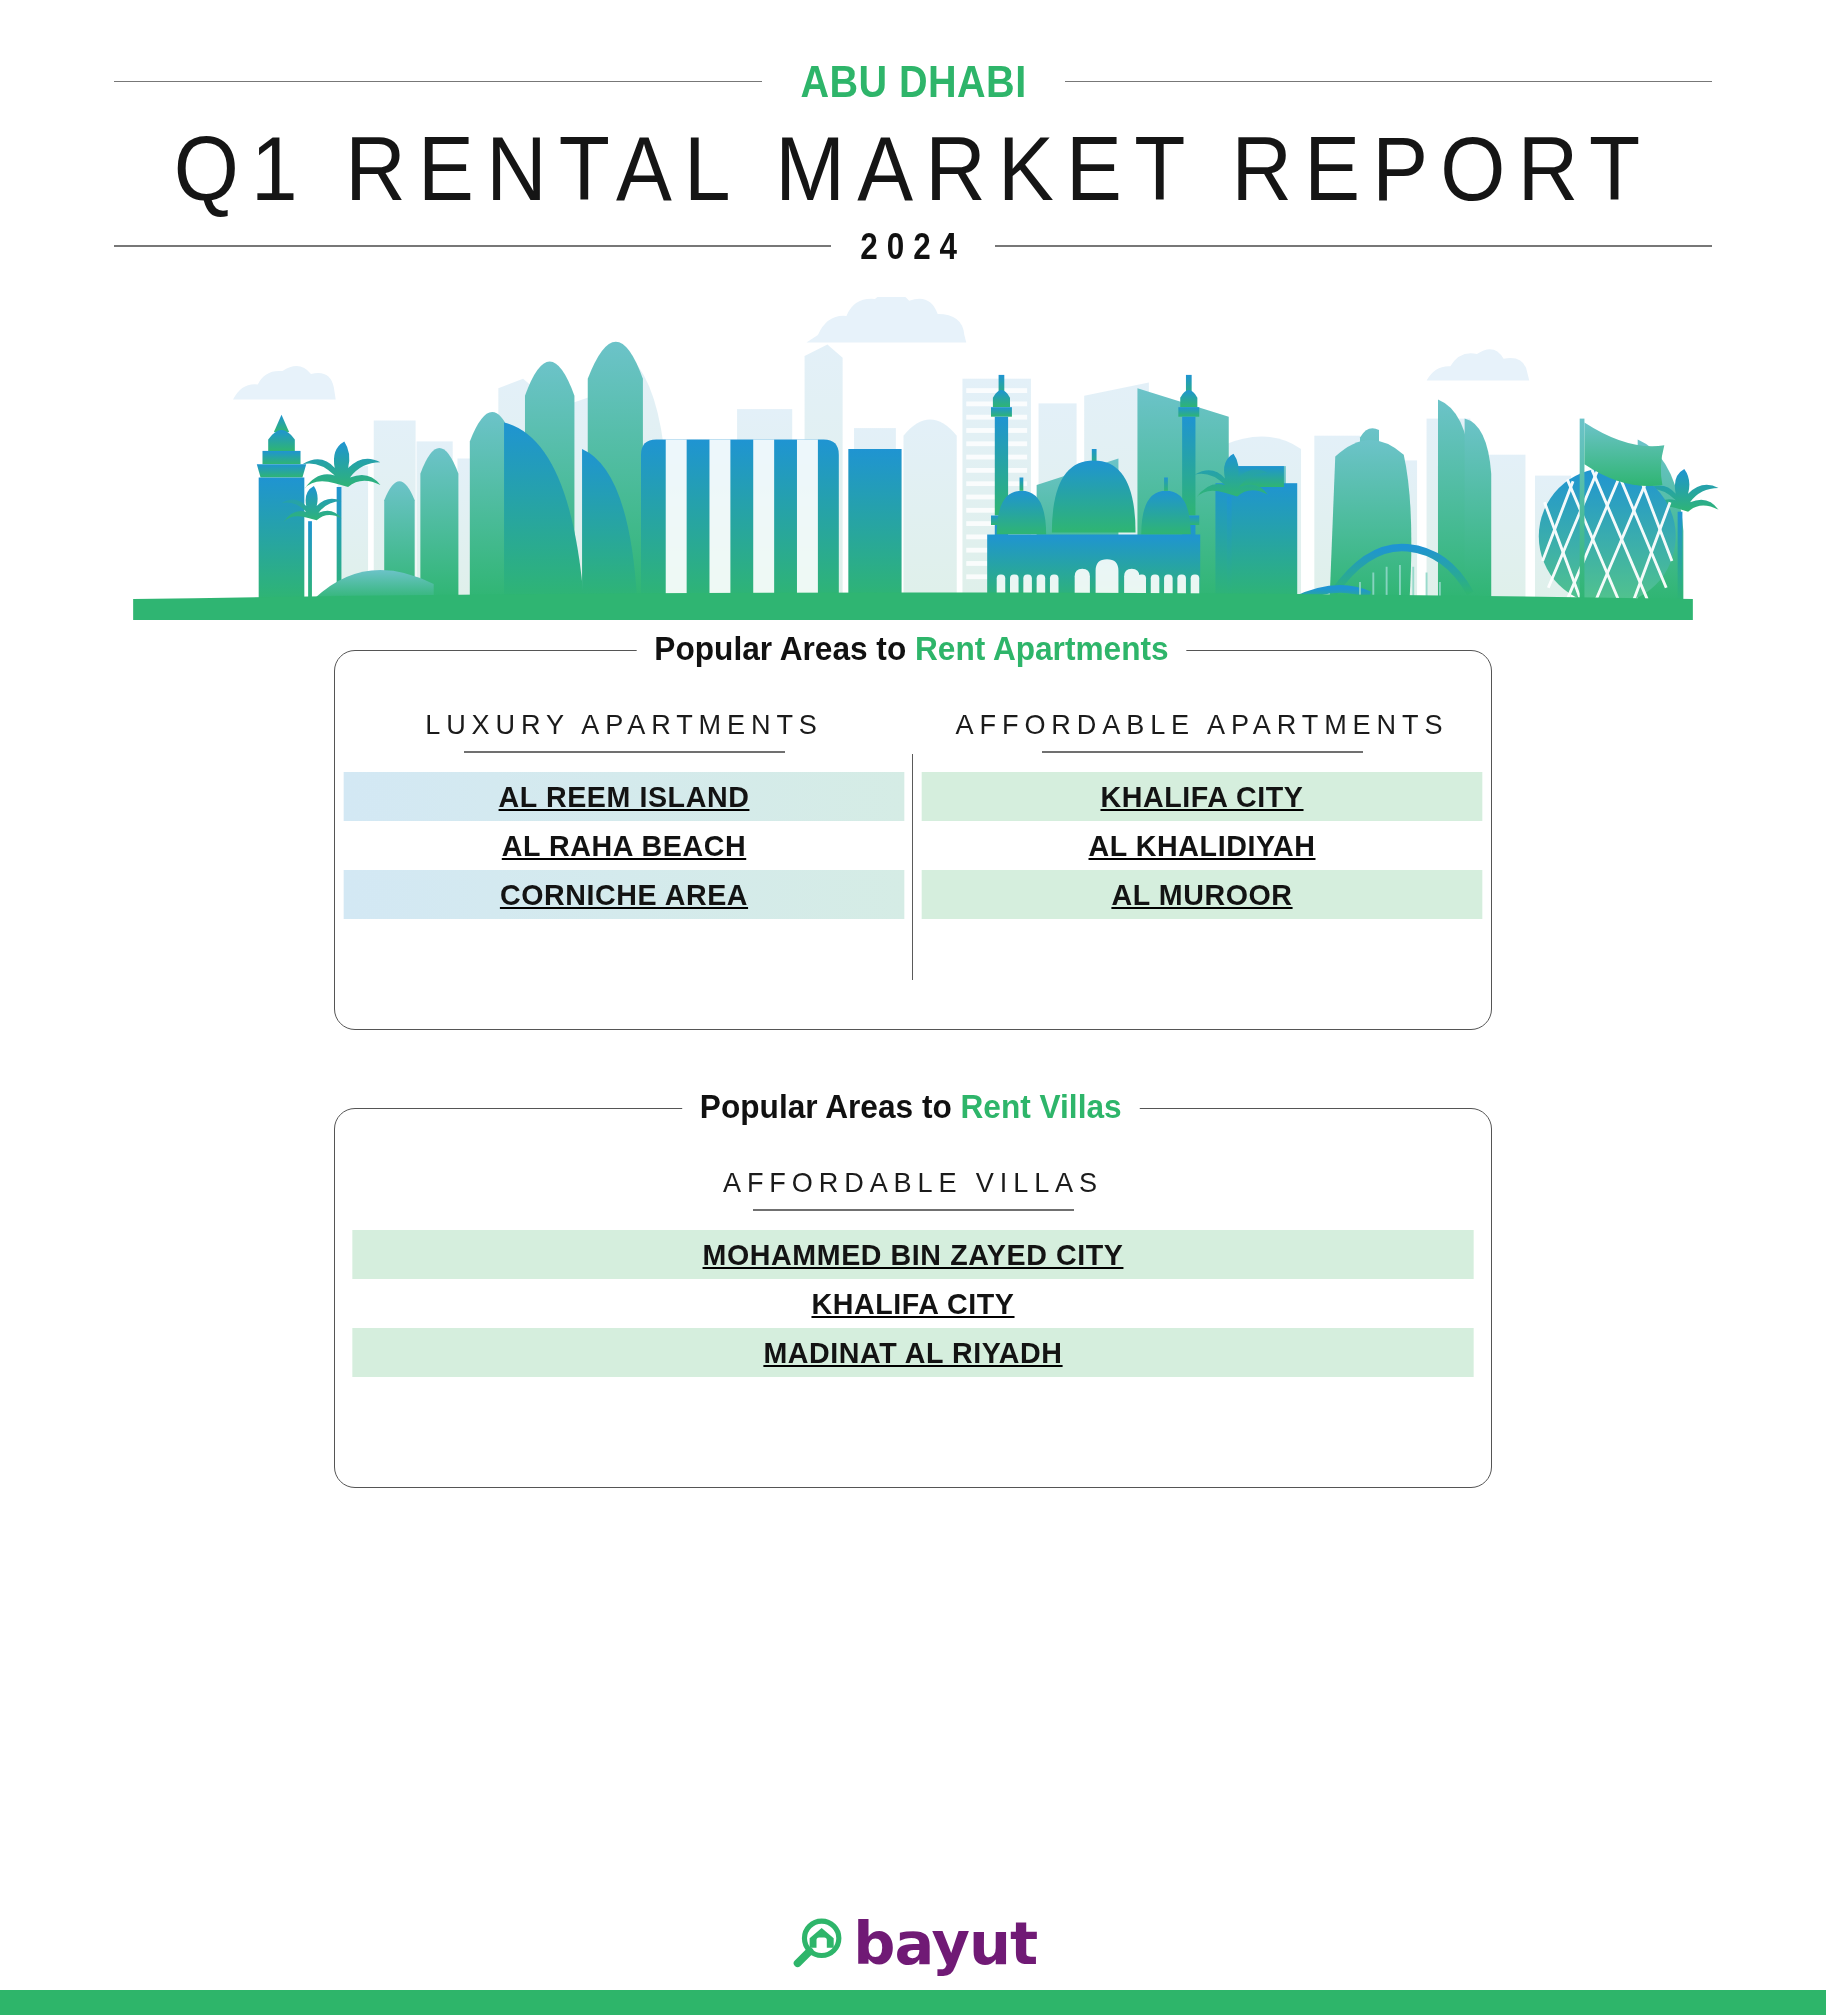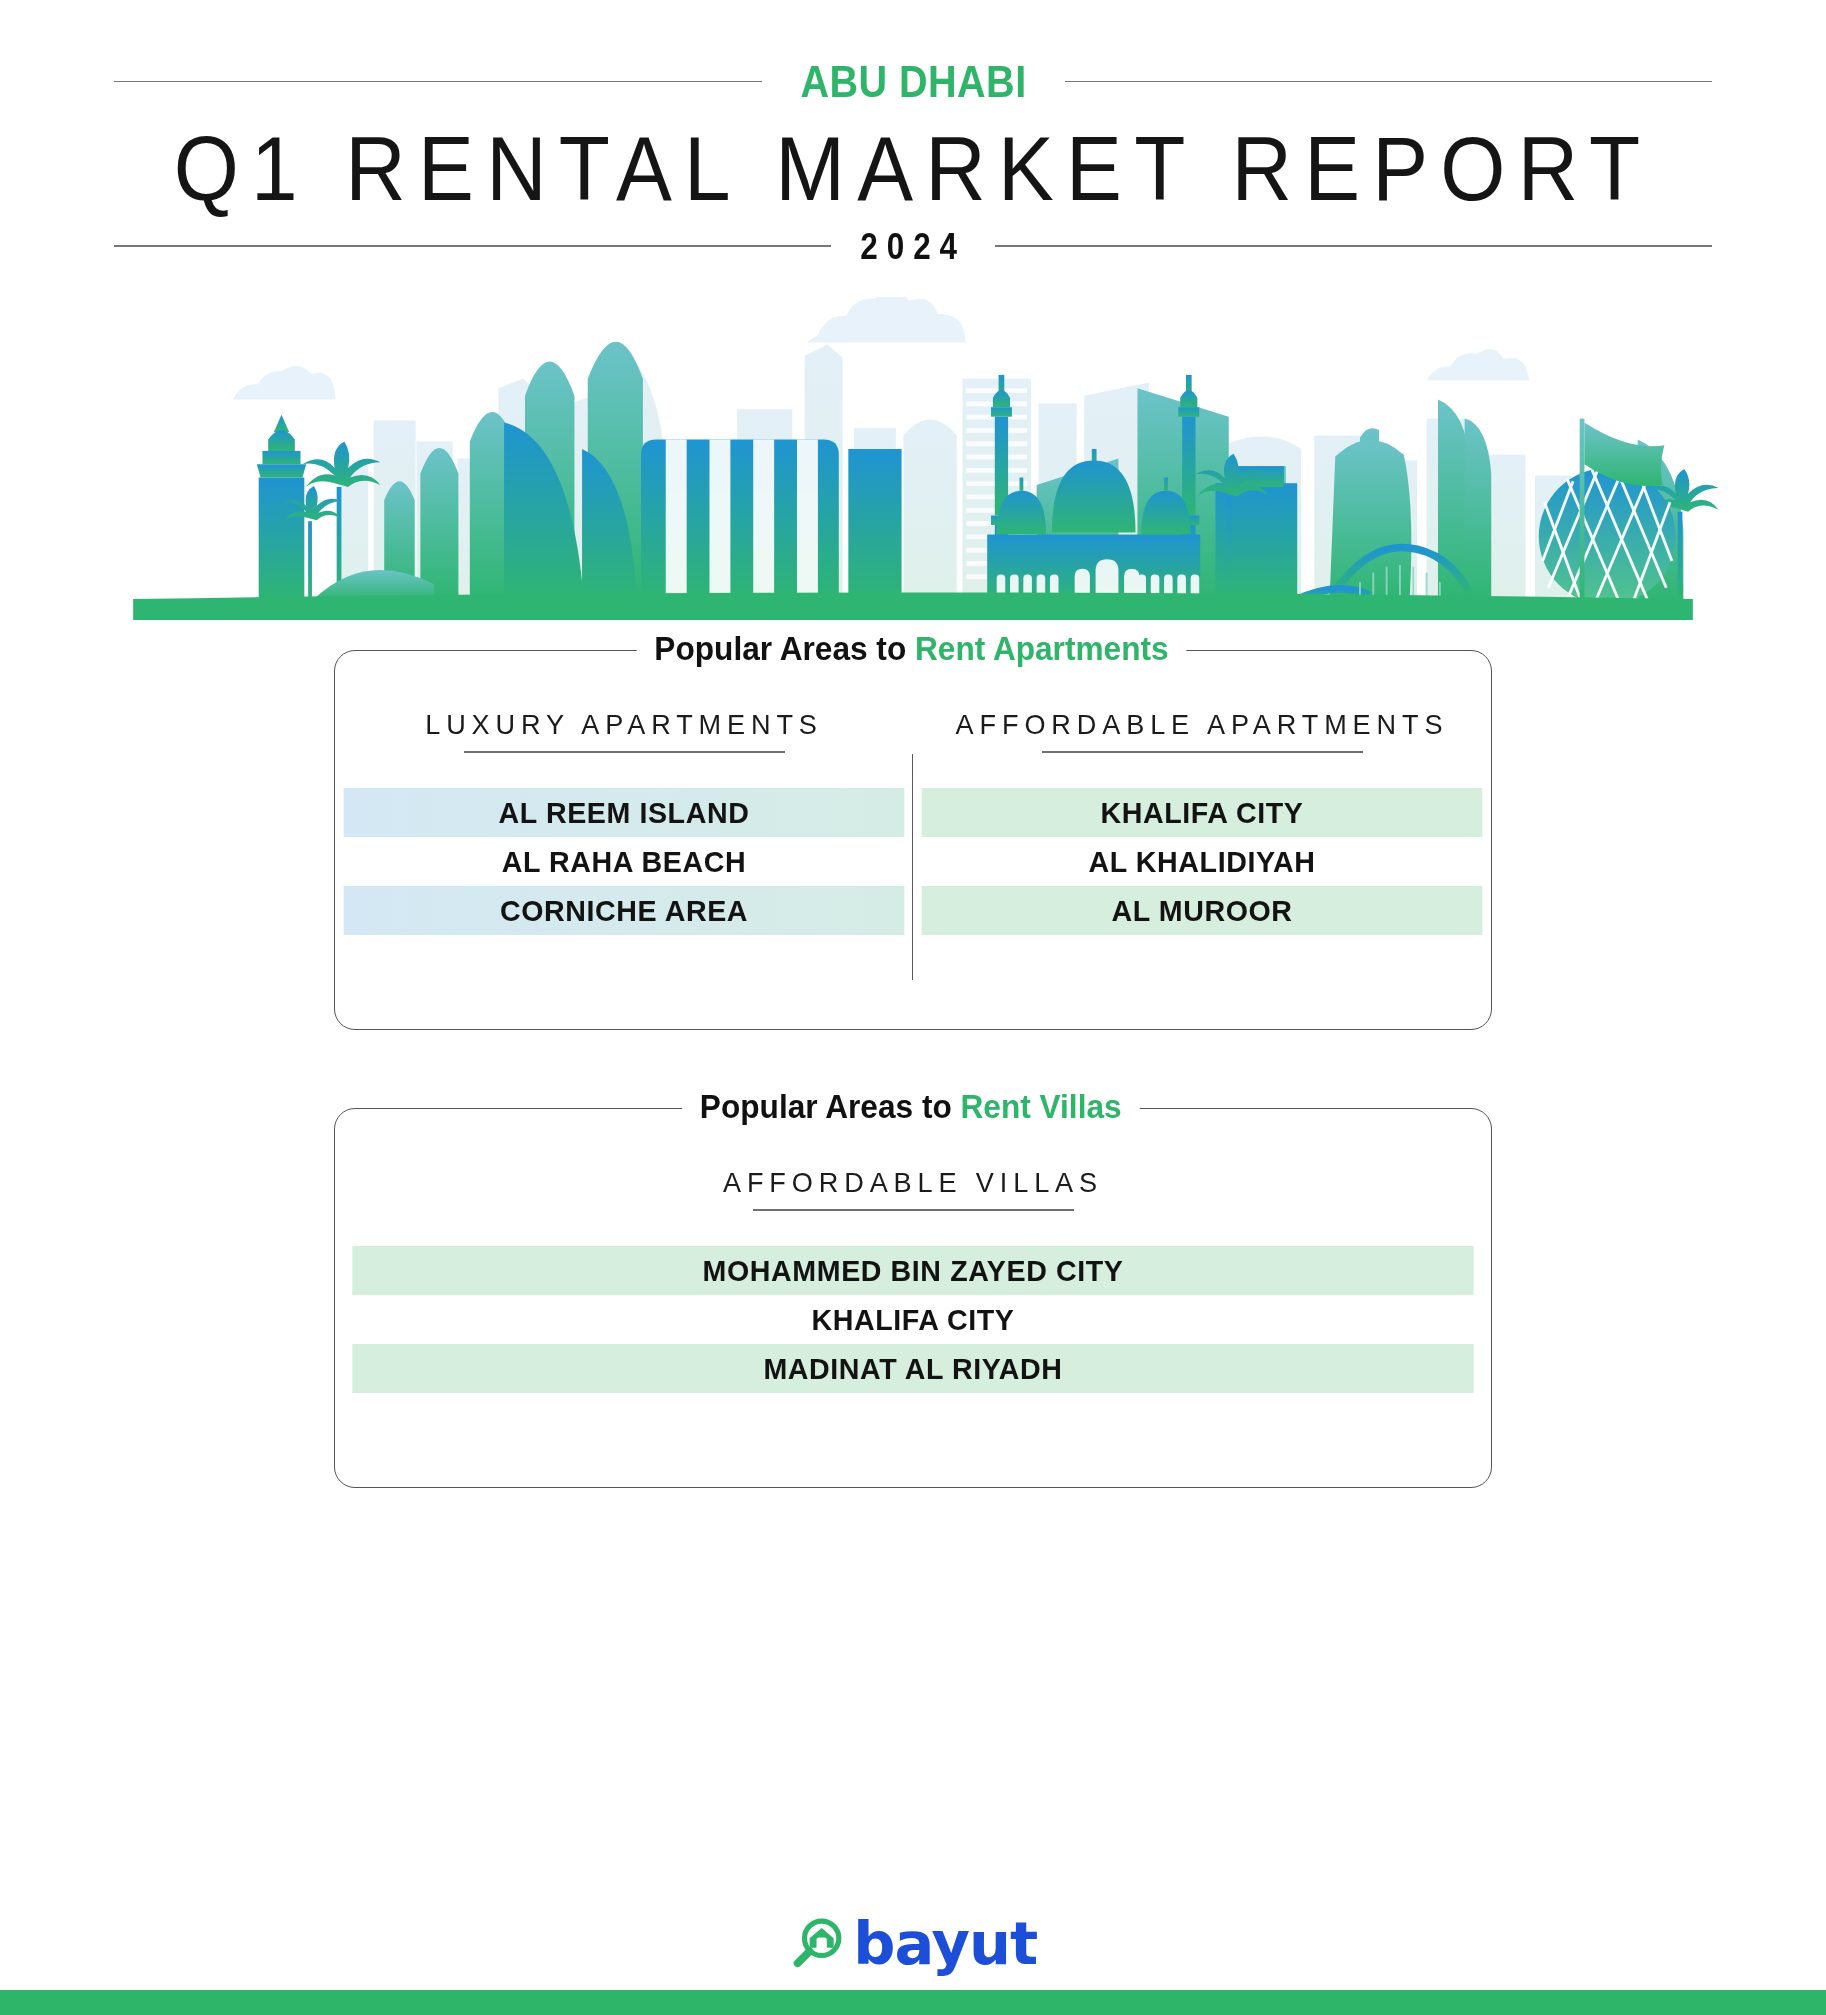--- a/index.html
+++ b/index.html
@@ -92,39 +92,39 @@
     font-family:"Liberation Sans Narrow","Liberation Sans", sans-serif;
     font-weight:300; font-size:28.5px; letter-spacing:6.2px;
     color:#1b1b1b; white-space:nowrap; line-height:1;
     transform:scaleX(.95);
   }
   .col-head-rule{
     width:321px; height:1.9px; background:#707070;
     margin:13.3px auto 0;
   }
 
-  .rows{ margin-top:35px; }
+  .rows{ margin-top:19px;text-decoration:underline; }
   .row{
     height:49px; display:flex; align-items:center; justify-content:center;
     font-family:"Liberation Sans Narrow","Liberation Sans", sans-serif;
     font-weight:700; font-size:29.5px; letter-spacing:0.6px;
     color:#131313; white-space:nowrap; transform:scaleX(.97);
   }
   .col.left  .row.striped{ background:linear-gradient(to right,#d3e8f4,#d5ece5); }
   .col.right .row.striped{ background:#d5eedd; }
 
   
   .footer{
     position:absolute; left:0; right:0; bottom:42px;
     display:flex; align-items:center; justify-content:center; gap:9.5px;
   }
   .logo-mark{ width:55px; height:55px; display:block; }
   .logo-text{
     font-family:"DejaVu Sans", sans-serif;
-    font-weight:700; font-size:59px; color:#1d4ed8;
+    font-weight:700; font-size:59px; color:#701a75;
     letter-spacing:-1px; line-height:1;
   }
   .bottom-bar{
     position:absolute; left:0; right:0; bottom:0;
     height:25px; background:#2eb56a;
   }
 </style>
 </head>
 <body>
 

